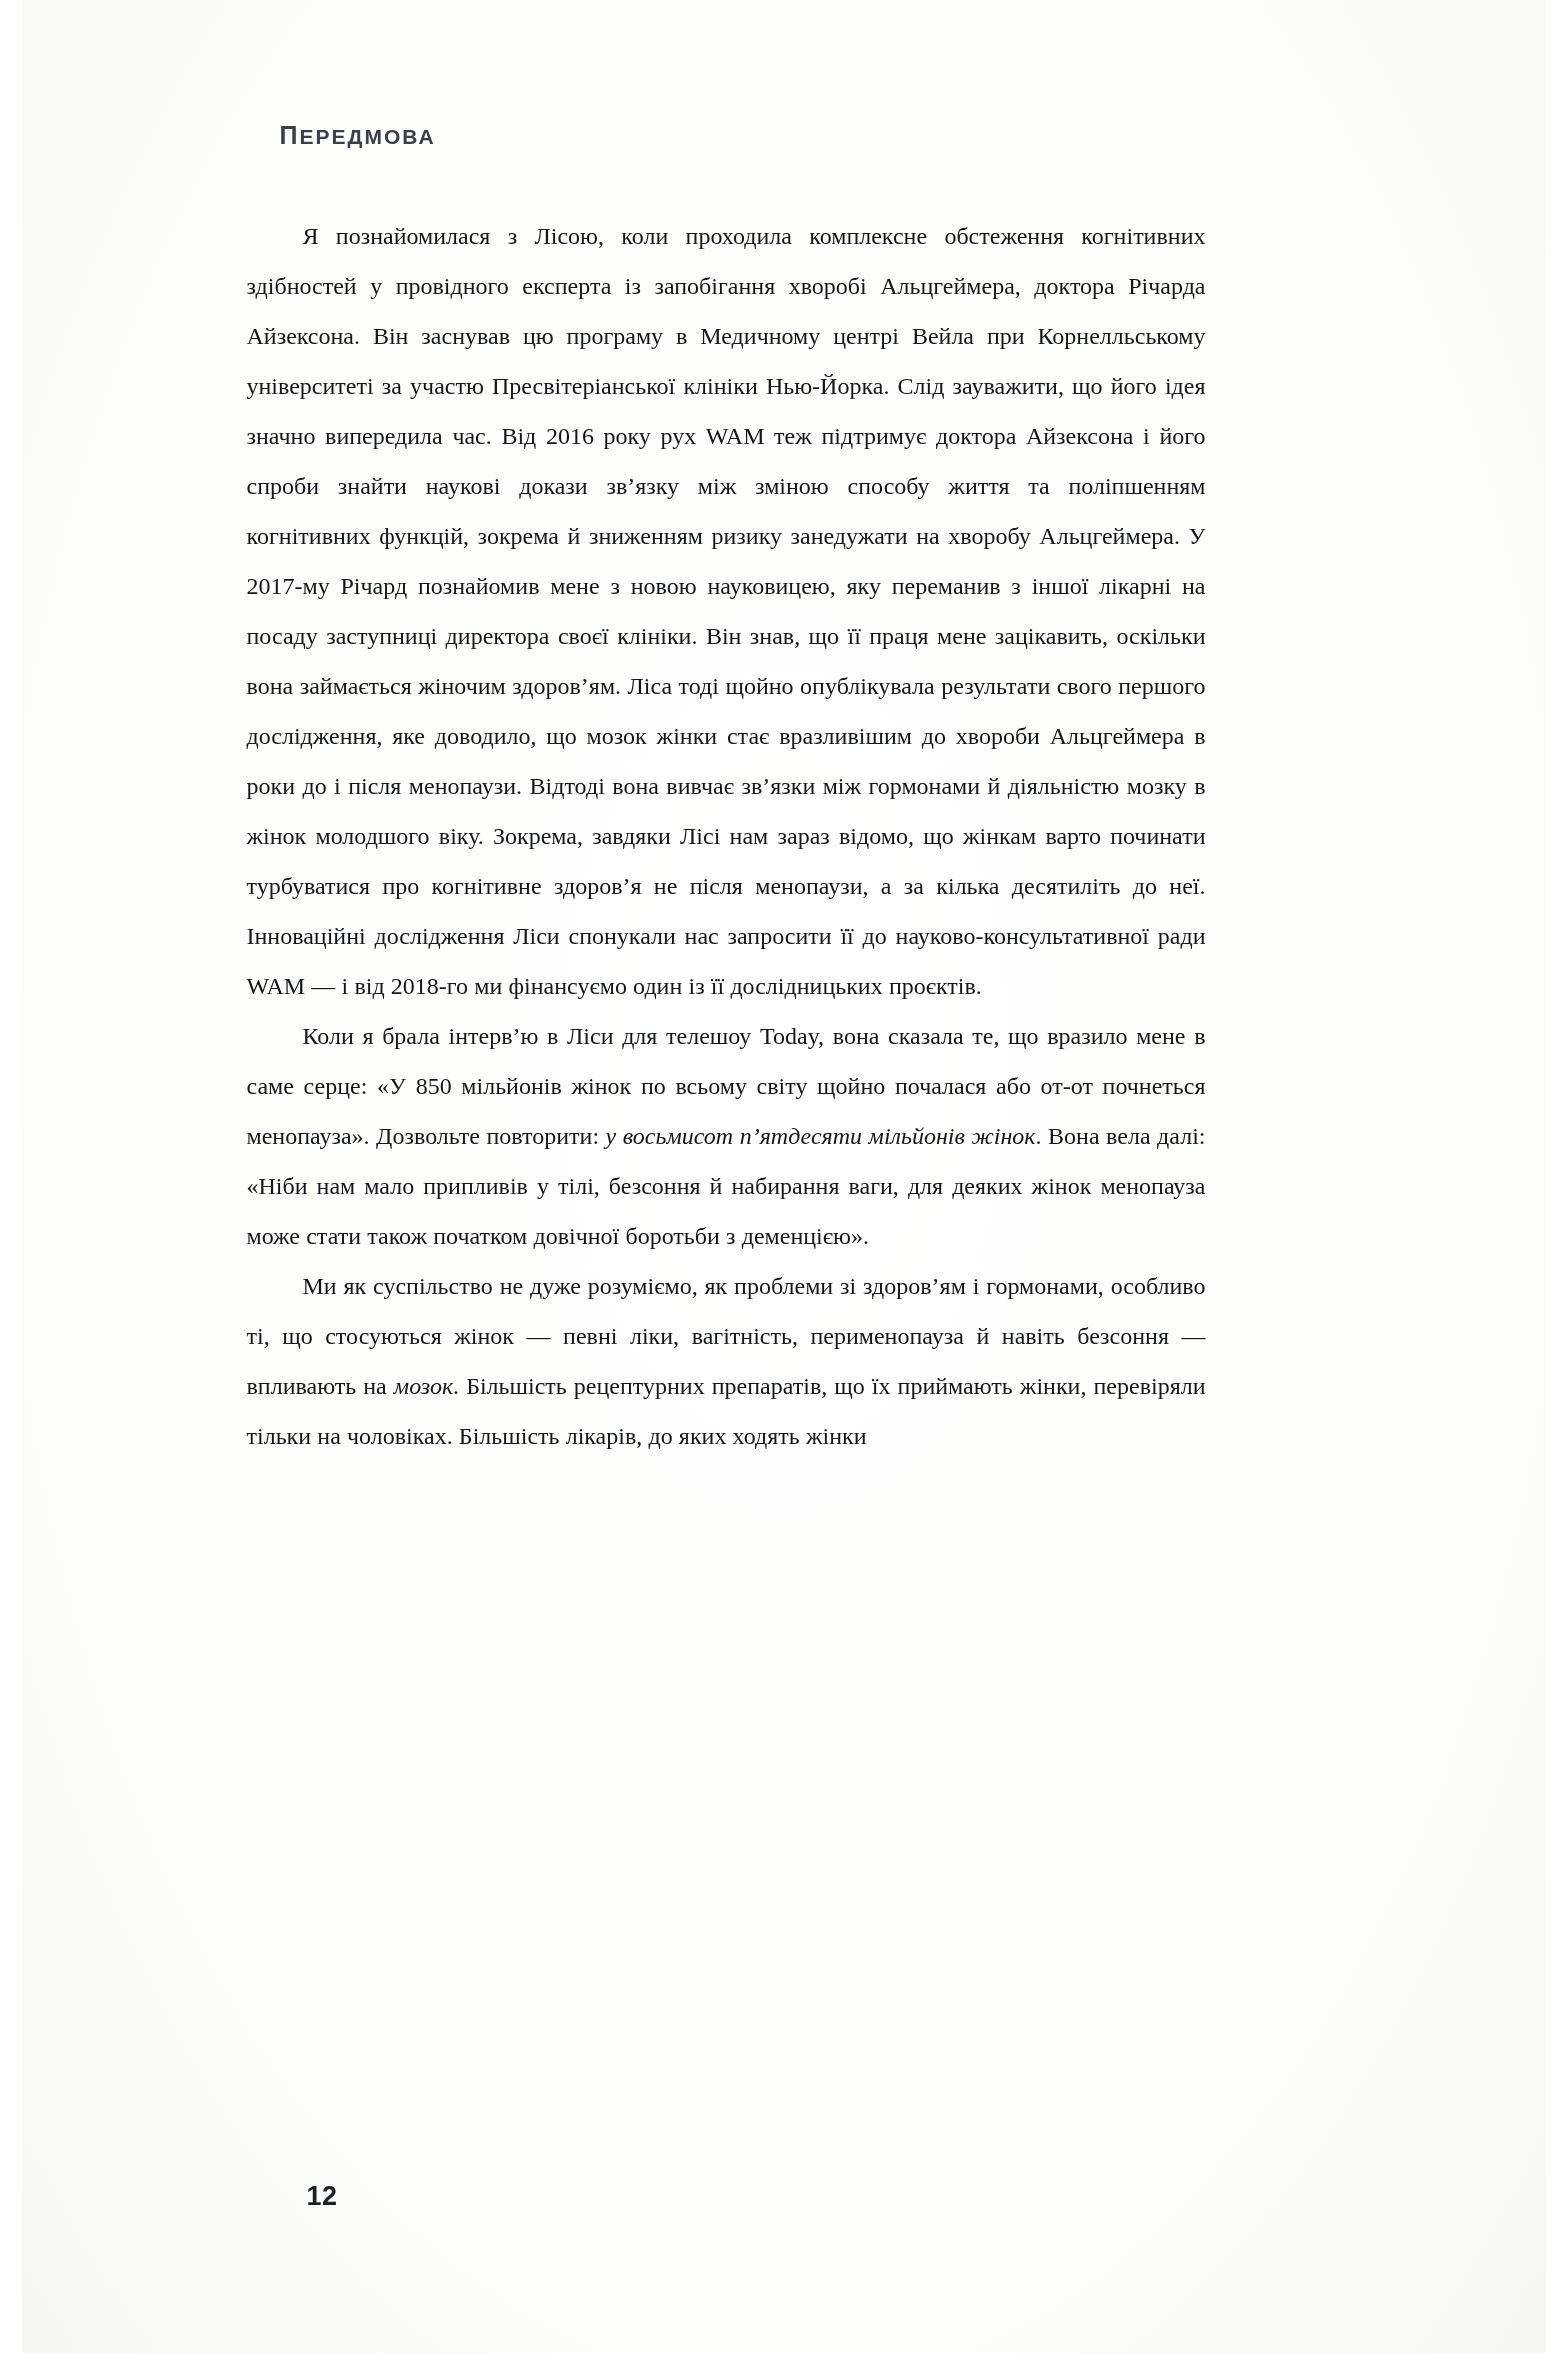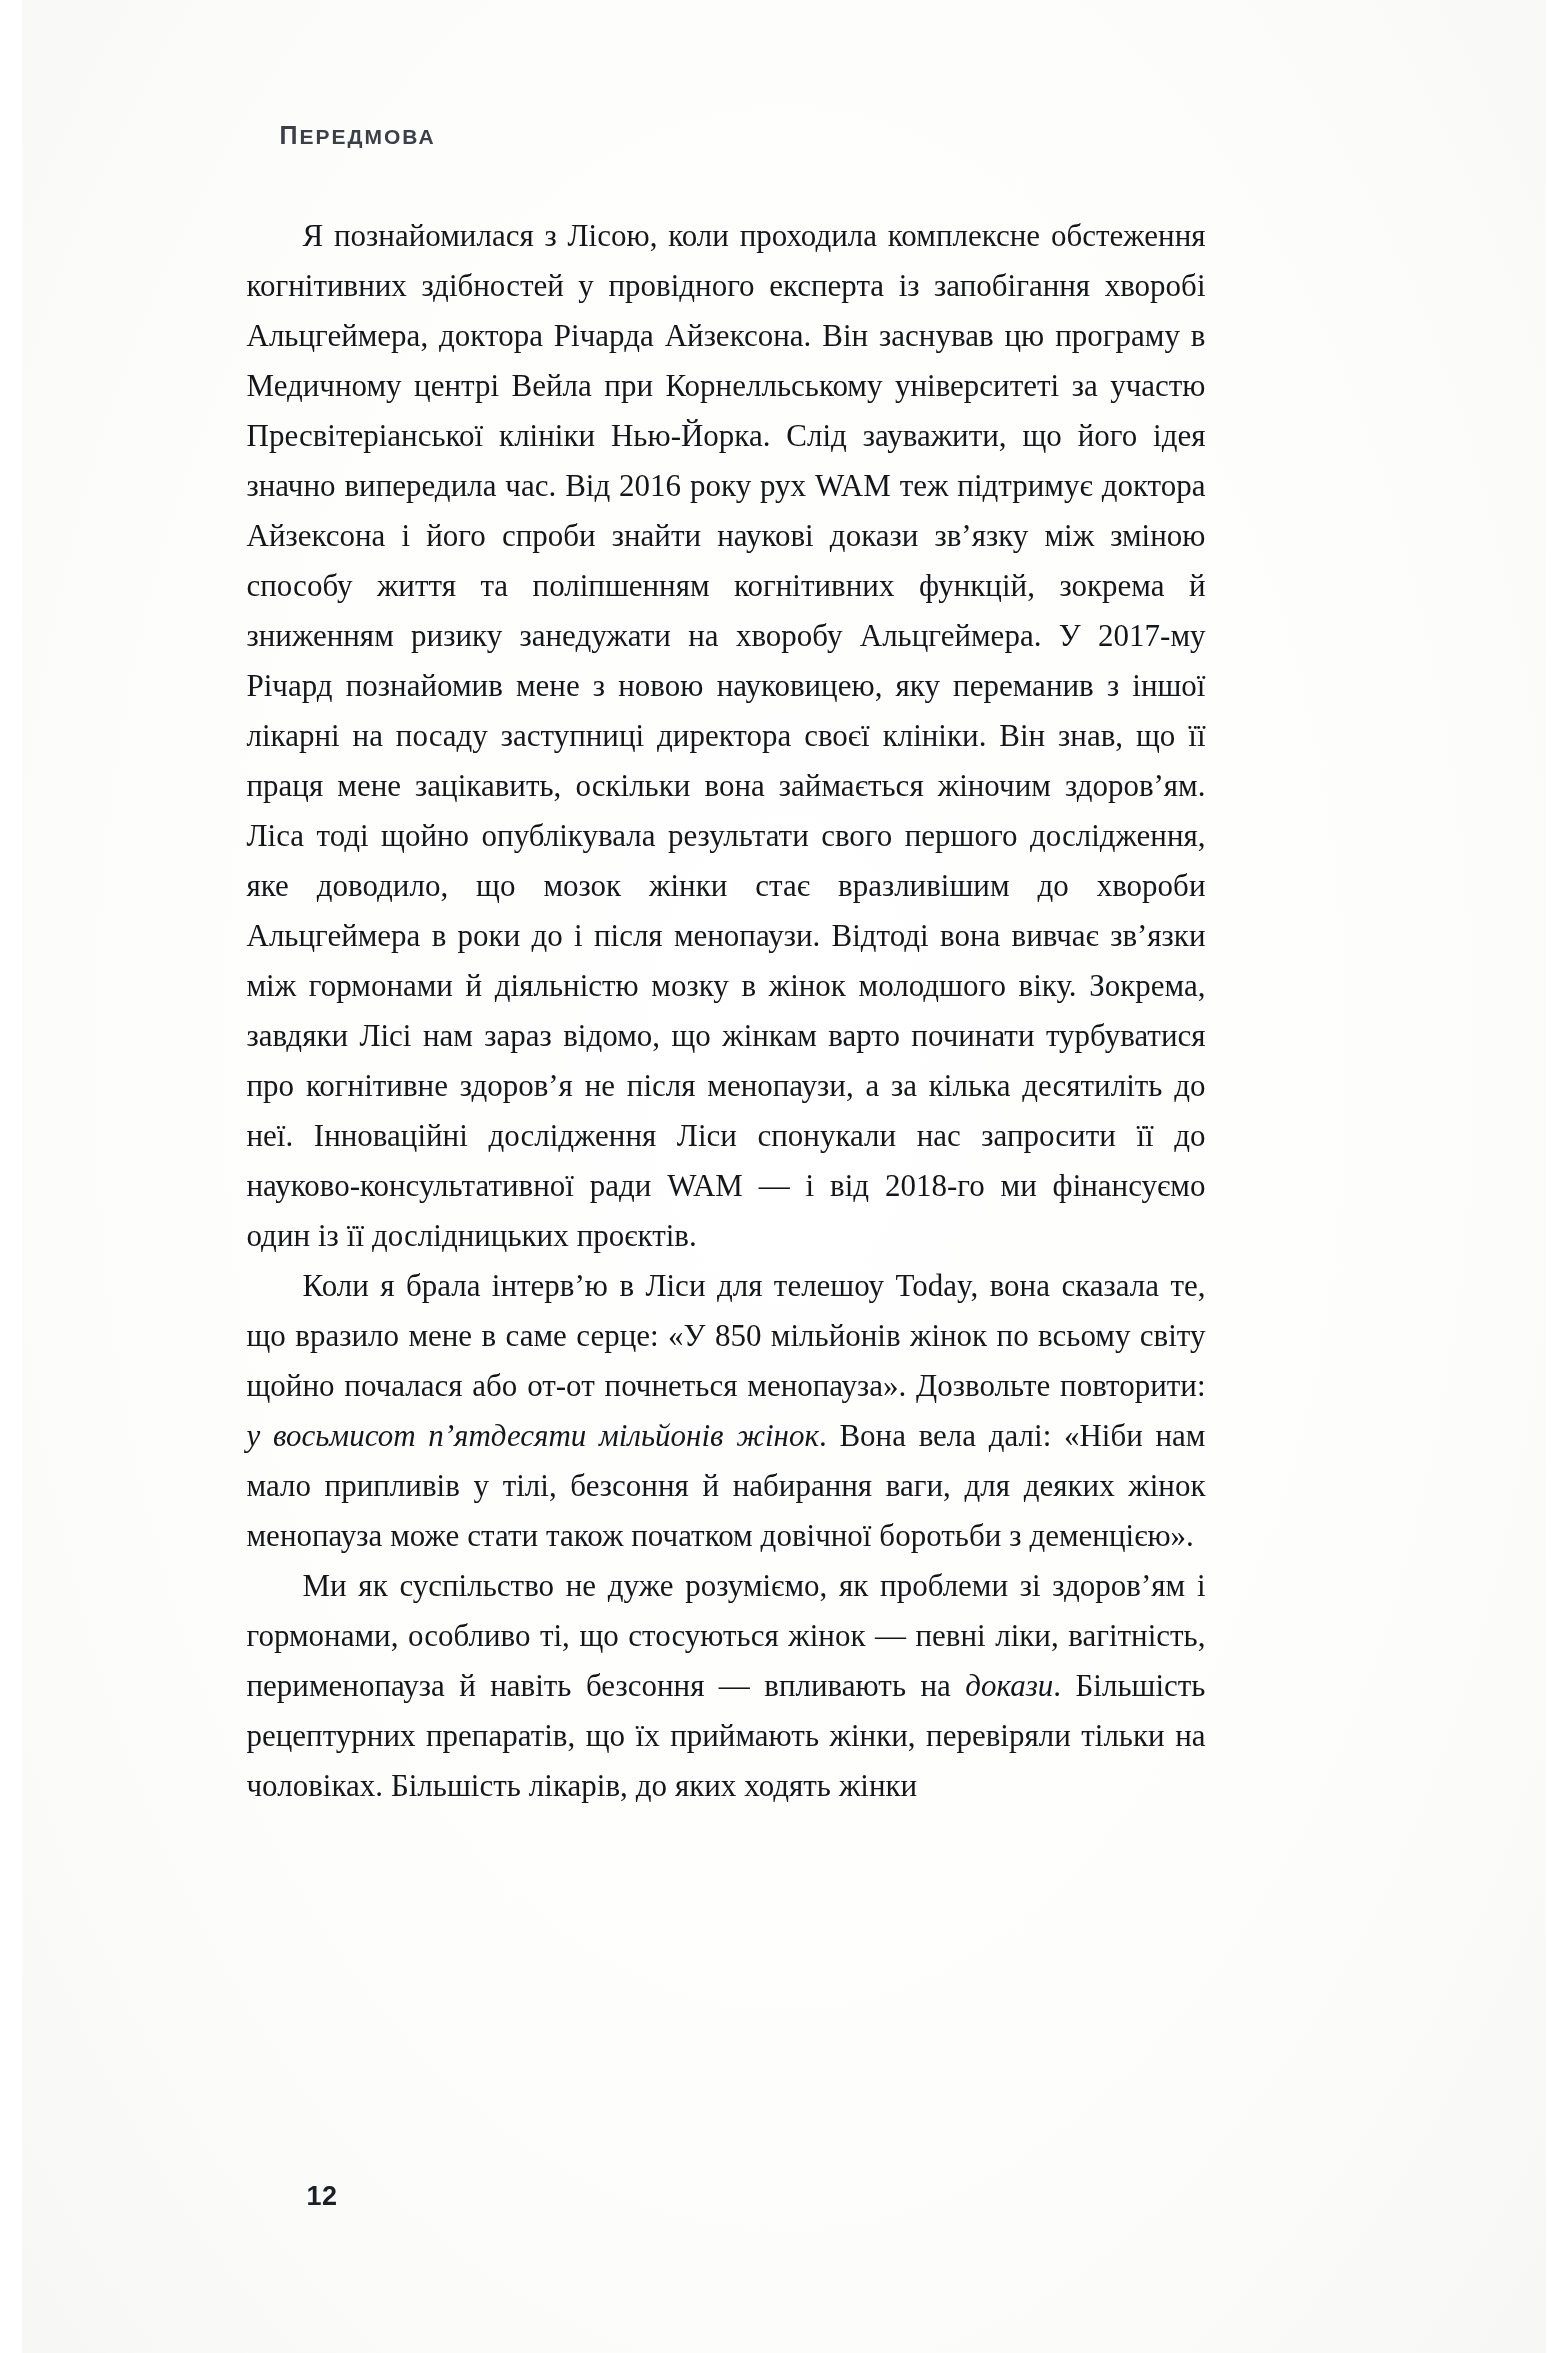--- a/index.html
+++ b/index.html
@@ -60,21 +60,21 @@
   
   .text-block {
     position: absolute;
     top: 211px;
     left: 0;
     width: 959px;
   }
 
   .para {
     margin: 0;
-    font-size: 31px;
+    font-size: 24px;
     line-height: 50px;
     text-align: justify;
     text-justify: inter-word;
     text-indent: 56px;
     hyphens: manual;
     word-spacing: 0.2px;
     color: #15161a;
   }
   .para + .para {
     margin-top: 0;
@@ -106,20 +106,20 @@
 <div class="page">
   <div class="paper-texture"></div>
 
   <div class="content">
 
     <div class="running-head"><span class="initial-cap">П</span><span>ЕРЕДМОВА</span></div>
 
     <div class="text-block">
         <p class="para"><span>Я познайомилася з Лісою, коли проходила комплексне обстеження когнітивних здібностей у провідного експерта із запобігання хворобі Альцгеймера, доктора Річарда Айзексона. Він заснував цю програму в Медичному центрі Вейла при Корнелльському університеті за участю Пресвітеріанської клініки Нью-Йорка. Слід зауважити, що його ідея значно випередила час. Від 2016 року рух WAM теж підтримує доктора Айзексона і його спроби знайти наукові докази зв’язку між зміною способу життя та поліпшенням когнітивних функцій, зокрема й зниженням ризику занедужати на хворобу Альцгеймера. У 2017-му Річард познайомив мене з новою науковицею, яку переманив з іншої лікарні на посаду заступниці директора своєї клініки. Він знав, що її праця мене зацікавить, оскільки вона займається жіночим здоров’ям. Ліса тоді щойно опублікувала результати свого першого дослідження, яке доводило, що мозок жінки стає вразливішим до хвороби Альцгеймера в роки до і після менопаузи. Відтоді вона вивчає зв’язки між гормонами й діяльністю мозку в жінок молодшого віку. Зокрема, завдяки Лісі нам зараз відомо, що жінкам варто починати турбуватися про когнітивне здоров’я не після менопаузи, а за кілька десятиліть до неї. Інноваційні дослідження Ліси спонукали нас запросити її до науково-консультативної ради WAM — і від 2018-го ми фінансуємо один із її дослідницьких проєктів.</span></p>
         <p class="para"><span>Коли я брала інтерв’ю в Ліси для телешоу Today, вона сказала те, що вразило мене в саме серце: «У 850 мільйонів жінок по всьому світу щойно почалася або от-от почнеться менопауза». Дозвольте повторити: </span><em class="it">у восьмисот п’ятдесяти мільйонів жінок</em><span>. Вона вела далі: «Ніби нам мало припливів у тілі, безсоння й набирання ваги, для деяких жінок менопауза може стати також початком довічної боротьби з деменцією».</span></p>
-        <p class="para"><span>Ми як суспільство не дуже розуміємо, як проблеми зі здоров’ям і гормонами, особливо ті, що стосуються жінок — певні ліки, вагітність, перименопауза й навіть безсоння — впливають на </span><em class="it">докази</em><span>. Більшість рецептурних препаратів, що їх приймають жінки, перевіряли тільки на чоловіках. Більшість лікарів, до яких ходять жінки</span></p>
+        <p class="para"><span>Ми як суспільство не дуже розуміємо, як проблеми зі здоров’ям і гормонами, особливо ті, що стосуються жінок — певні ліки, вагітність, перименопауза й навіть безсоння — впливають на </span><em class="it">мозок</em><span>. Більшість рецептурних препаратів, що їх приймають жінки, перевіряли тільки на чоловіках. Більшість лікарів, до яких ходять жінки</span></p>
       </div>
 
   </div>
 
   <div class="folio">12</div>
 </div>
 
 
 </body></html>

